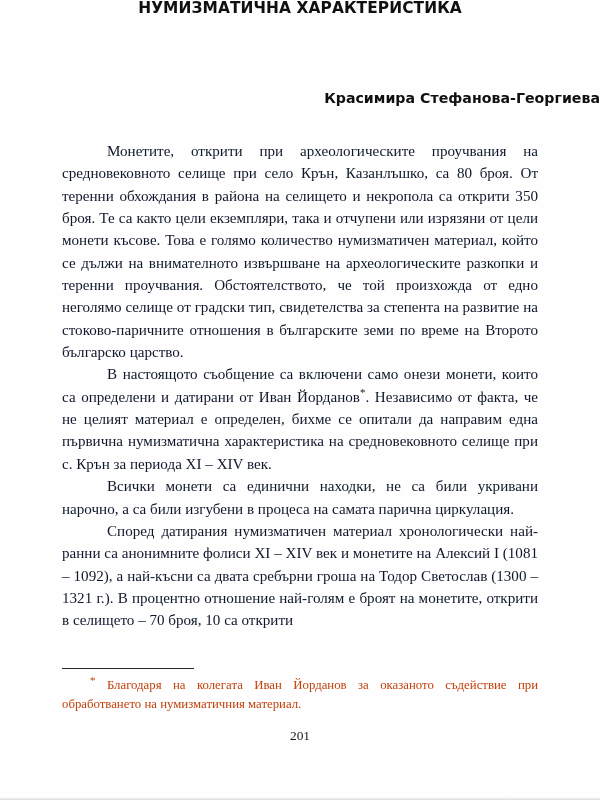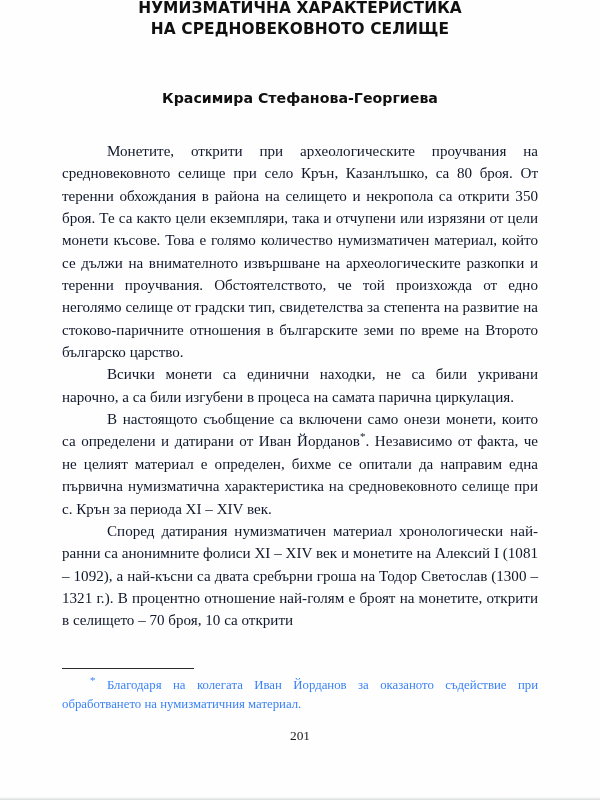--- a/index.html
+++ b/index.html
@@ -43,21 +43,21 @@
     color: #101010;
     white-space: nowrap;
   }
 
   
   .author {
     position: absolute;
     left: 0;
     top: 90px;
     width: 600px;
-    text-align: center;
+    text-align: right;
     font-family: "DejaVu Sans", "Liberation Sans", sans-serif;
     font-weight: bold;
     font-size: 14.2px;
     color: #101010;
   }
 
   
   .body-block {
     position: absolute;
     left: 62px;
@@ -92,21 +92,21 @@
     height: 0;
     border-top: 1.3px solid #2a2a2a;
     margin: 0 0 7px 0;
   }
   .footnote-text {
     margin: 0;
     text-align: justify;
     text-indent: 28px;
     font-size: 12.8px;
     line-height: 18.6px;
-    color: #3b82f6;
+    color: #c2410c;
   }
 
   
   .page-number {
     position: absolute;
     left: 0;
     top: 728px;
     width: 600px;
     text-align: center;
     font-size: 13.4px;
@@ -122,29 +122,28 @@
     background: linear-gradient(to bottom, rgba(255,255,255,0), rgba(170,176,180,0.45));
   }
 </style>
 </head>
 <body>
 
 <div class="page">
 
   <div class="title-block">
     <div class="title-line">НУМИЗМАТИЧНА ХАРАКТЕРИСТИКА</div>
-    <div class="title-line">НА СРЕДНОВЕКОВНОТО СЕЛИЩЕ</div>
   </div>
 
   <div class="author">Красимира Стефанова-Георгиева</div>
 
   <div class="body-block">
     <p class="para">Монетите, открити при археологическите проучвания  на средновековното селище при село Крън, Казанлъшко, са 80 броя. От теренни обхождания в района на селището и некропола са открити 350 броя. Те са както цели екземпляри, така и отчупени или изрязяни от цели монети късове. Това е голямо количество нумизматичен материал, който се дължи на внимателното извършване на археологическите разкопки и теренни проучвания. Обстоятелството, че той произхожда  от едно неголямо селище от градски тип, свидетелства за степента на развитие на стоково-паричните отношения в българските земи по време на Второто българско царство.</p>
+    <p class="para"><span>В настоящото съобщение са включени само онези монети, които са определени и датирани от Иван Йорданов</span><span class="fn-marker">*</span><span>. Независимо от факта, че не целият материал е определен, бихме се опитали да направим една първична нумизматична характеристика на средновековното селище при с. Крън за периода XI – XIV век.</span></p>
     <p class="para">Всички монети са единични находки, не са били укривани нарочно, а са били изгубени в процеса на самата парична циркулация.</p>
-    <p class="para"><span>В настоящото съобщение са включени само онези монети, които са определени и датирани от Иван Йорданов</span><span class="fn-marker">*</span><span>. Независимо от факта, че не целият материал е определен, бихме се опитали да направим една първична нумизматична характеристика на средновековното селище при с. Крън за периода XI – XIV век.</span></p>
     <p class="para">Според датирания нумизматичен материал хронологически най-ранни са анонимните фолиси XI – XIV век и монетите на Алексий I (1081 – 1092), а най-късни са двата сребърни гроша на Тодор Светослав (1300 – 1321 г.). В процентно отношение най-голям е броят на монетите, открити в селището – 70 броя, 10 са открити</p>
   </div>
 
   <div class="footnote-block">
     <div class="footnote-rule"></div>
     <p class="footnote-text"><span class="fn-marker">*</span> <span>Благодаря на колегата Иван Йорданов за оказаното съдействие при обработването на нумизматичния материал.</span></p>
   </div>
 
   <div class="page-number">201</div>
 

